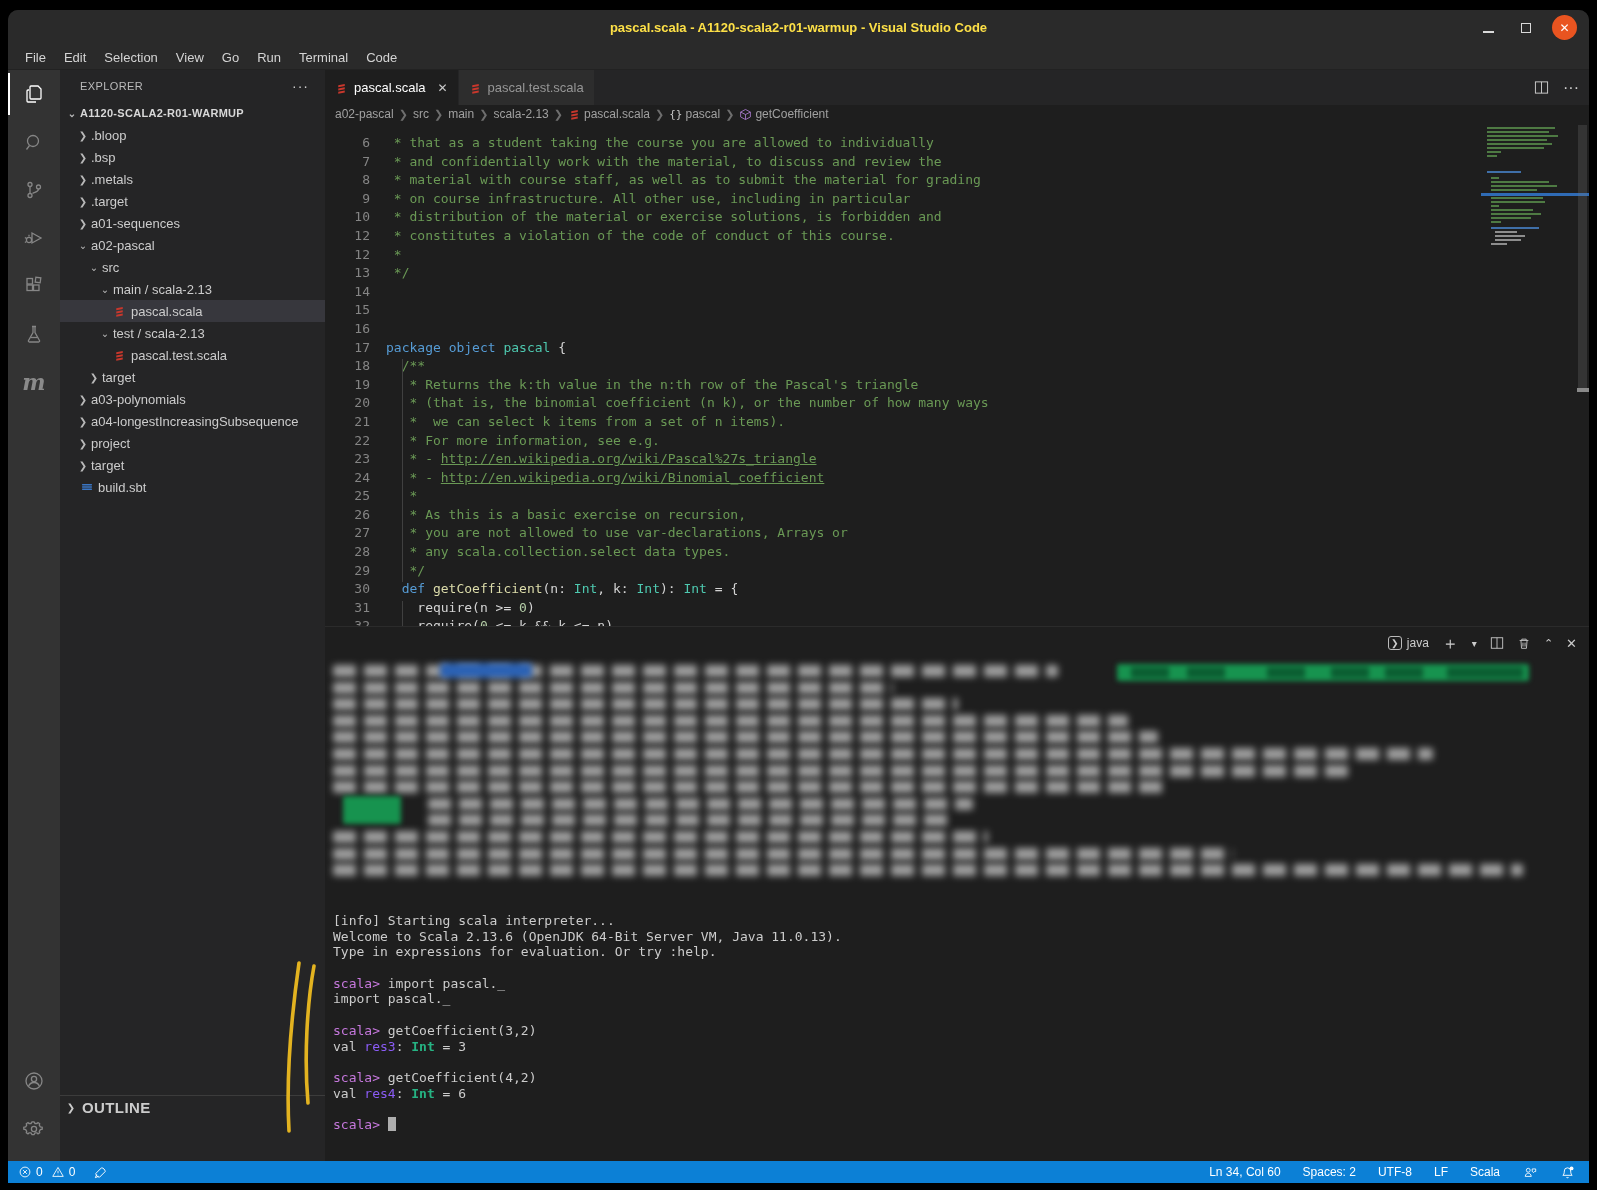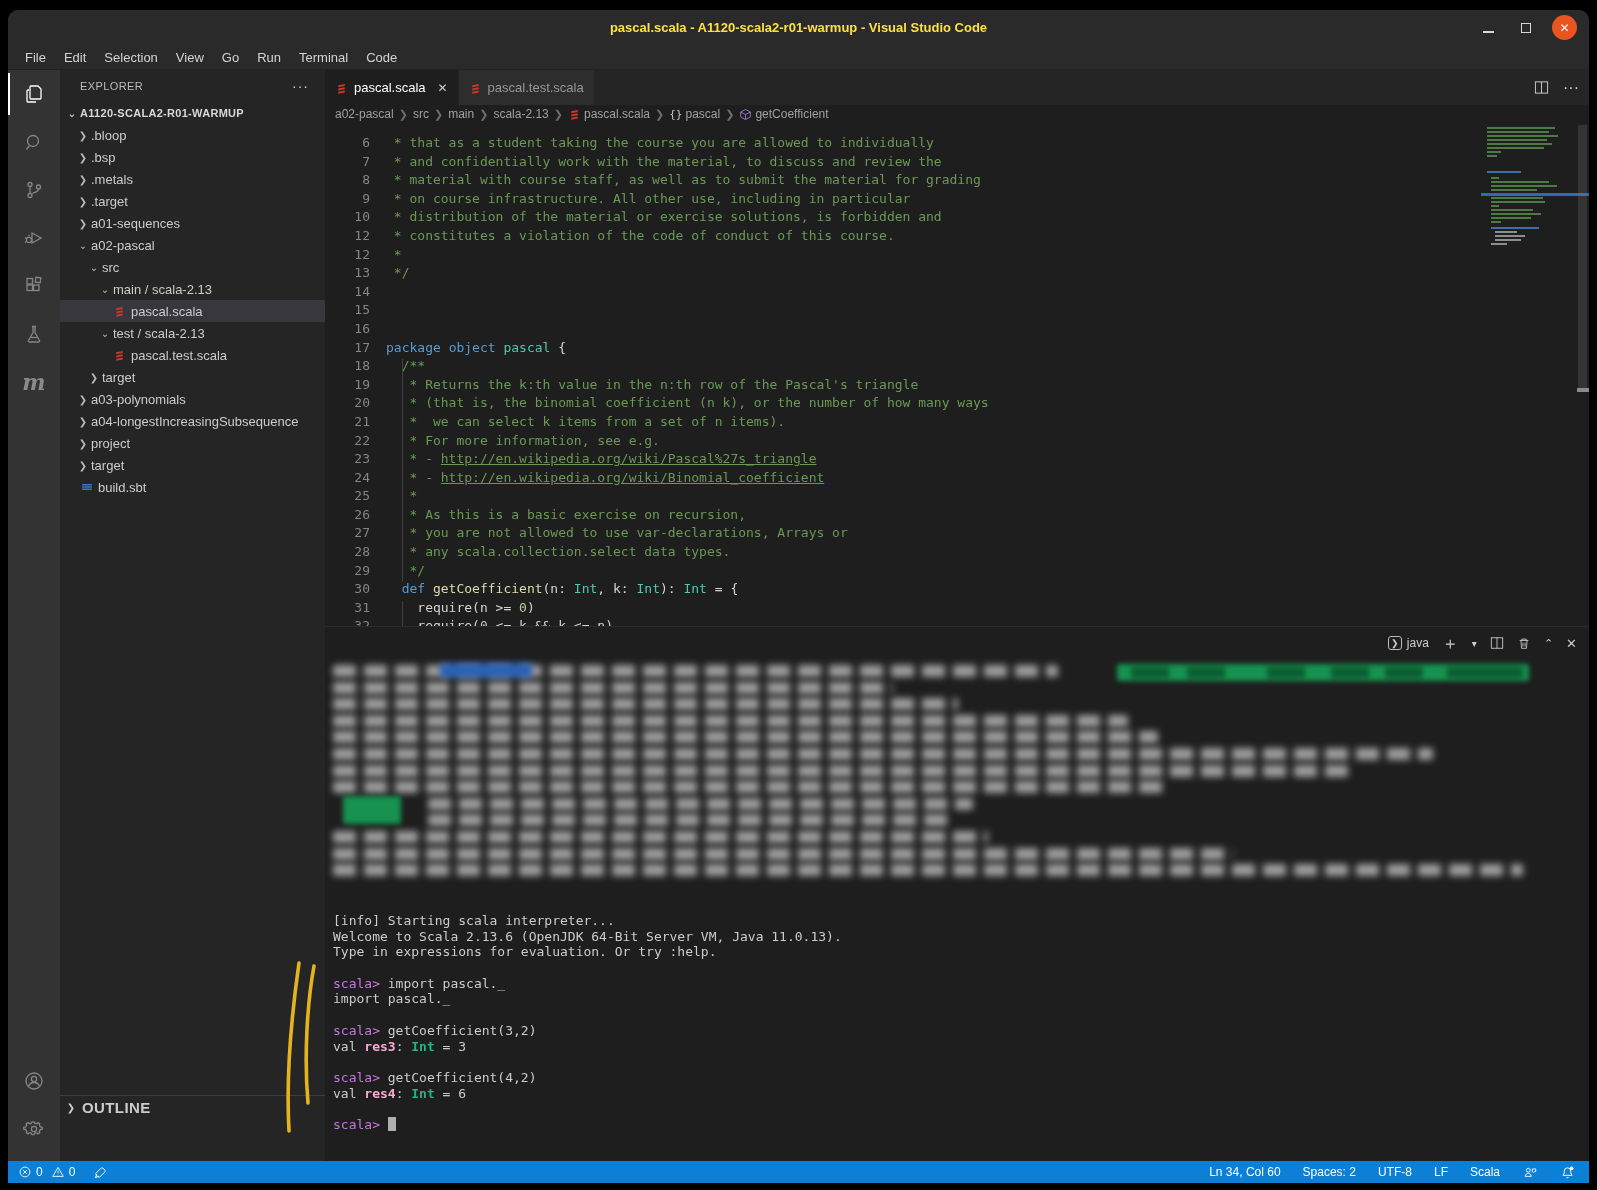--- a/index.html
+++ b/index.html
@@ -90,21 +90,21 @@
   .rrow { position:absolute; height:12px; border-radius:2px;
           background:repeating-linear-gradient(90deg,#b5b5b5 0 23px, rgba(0,0,0,0) 23px 31px);
           filter:blur(3.5px); opacity:.85; }
   .rblue { position:absolute; height:15px; background:#2b62b4; filter:blur(3px); border-radius:2px; }
   .rbadge { position:absolute; height:17px; background:#17934f; filter:blur(2.5px); border-radius:2px; }
   .rbadge i { position:absolute; top:3px; height:11px; background:#0b5e32; display:block; }
   .rblock { position:absolute; width:58px; height:28px; background:#17934f; filter:blur(2.5px); border-radius:2px; }
   
   #termlines { position:absolute; left:0; top:254px; }
   .tline { height:15.7px; white-space:pre; color:#cccccc; }
-  .tm-t{color:#cccccc} .tm-prompt{color:#C678DD} .tm-blue{color:#f9a8d4;font-weight:bold}
+  .tm-t{color:#cccccc} .tm-prompt{color:#C678DD} .tm-blue{color:#8b5cf6;font-weight:normal}
   .tm-green{color:#26B383;font-weight:bold}
   .cursor { display:inline-block; width:8px; height:14px; background:#aeaeae; vertical-align:-2px; }
   
   #statusbar { position:absolute; left:0; bottom:0; right:0; height:22px; background:#0c80d6;
                display:flex; align-items:center; color:#ffffff; font-size:12px; }
   #status-left { display:flex; align-items:center; gap:4px; padding-left:10px; flex:1; }
   #status-right { display:flex; align-items:center; gap:22px; padding-right:14px; }
   .st-item { display:flex; align-items:center; gap:4px; }
   
   #annot { position:absolute; left:0; top:0; width:1597px; height:1190px; pointer-events:none; }

